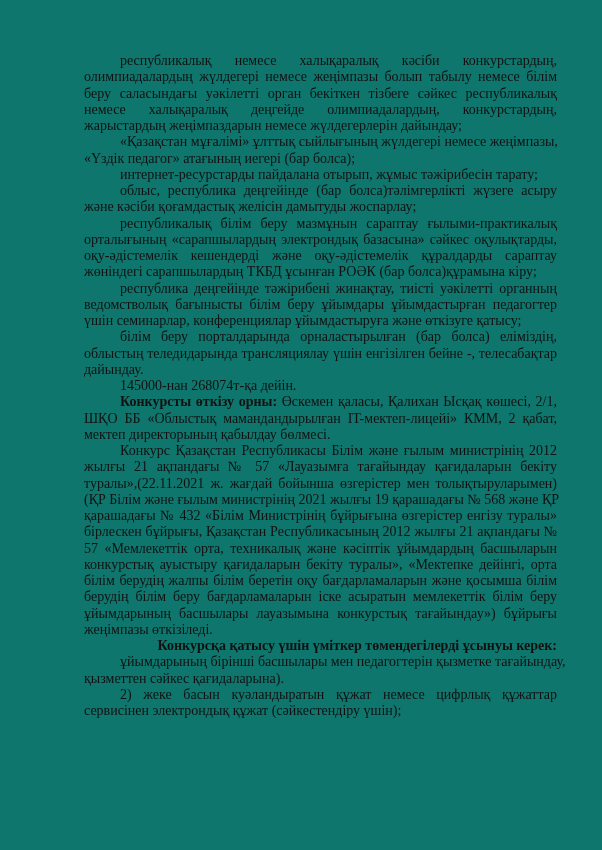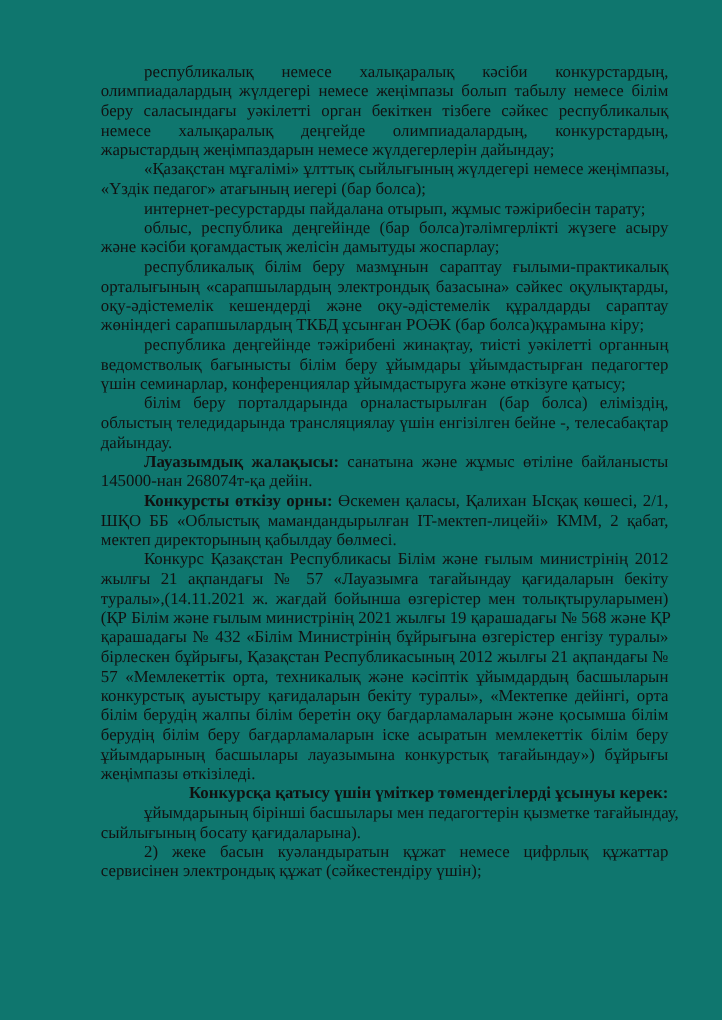--- a/index.html
+++ b/index.html
@@ -71,50 +71,49 @@
       <div class="line">ведомстволық бағынысты білім беру ұйымдары ұйымдастырған педагогтер</div>
       <div class="line">үшін семинарлар, конференциялар ұйымдастыруға және өткізуге қатысу;</div>
     </div>
     <div class="p">
       <div class="line">білім беру порталдарында орналастырылған (бар болса) еліміздің,</div>
       <div class="line">облыстың теледидарында трансляциялау үшін енгізілген бейне -, телесабақтар</div>
       <div class="line">дайындау.</div>
     </div>
 
     <div class="p">
-      <div class="line"><span class="bold">Лауазымдық жалақысы:</span><span> санатына және жұмыс өтіліне байланысты</span></div>
       <div class="line">145000-нан 268074т-қа дейін.</div>
     </div>
 
     <div class="p">
       <div class="line"><span class="bold">Конкурсты өткізу орны:</span><span> Өскемен қаласы, Қалихан Ысқақ көшесі, 2/1,</span></div>
       <div class="line">ШҚО ББ «Облыстық мамандандырылған IT-мектеп-лицейі» КММ, 2 қабат,</div>
       <div class="line">мектеп директорының қабылдау бөлмесі.</div>
     </div>
 
     <div class="p">
       <div class="line">Конкурс Қазақстан Республикасы Білім және ғылым министрінің 2012</div>
       <div class="line">жылғы 21 ақпандағы № 57 «Лауазымға тағайындау қағидаларын бекіту</div>
-      <div class="line">туралы»,(14.11.2021 ж. жағдай бойынша өзгерістер мен толықтыруларымен)</div>
+      <div class="line">туралы»,(22.11.2021 ж. жағдай бойынша өзгерістер мен толықтыруларымен)</div>
       <div class="line">(ҚР Білім және ғылым министрінің 2021 жылғы 19 қарашадағы № 568 және ҚР</div>
       <div class="line">қарашадағы № 432 «Білім Министрінің бұйрығына өзгерістер енгізу туралы»</div>
       <div class="line">бірлескен бұйрығы, Қазақстан Республикасының 2012 жылғы 21 ақпандағы №</div>
       <div class="line">57 «Мемлекеттік орта, техникалық және кәсіптік ұйымдардың басшыларын</div>
       <div class="line">конкурстық ауыстыру қағидаларын бекіту туралы», «Мектепке дейінгі, орта</div>
       <div class="line">білім берудің жалпы білім беретін оқу бағдарламаларын және қосымша білім</div>
       <div class="line">берудің білім беру бағдарламаларын іске асыратын мемлекеттік білім беру</div>
       <div class="line">ұйымдарының басшылары лауазымына конкурстық тағайындау») бұйрығы</div>
       <div class="line">жеңімпазы өткізіледі.</div>
     </div>
 
     <div class="heading">Конкурсқа қатысу үшін үміткер төмендегілерді ұсынуы керек:</div>
 
     <div class="p">
       <div class="line">ұйымдарының бірінші басшылары мен педагогтерін қызметке тағайындау,</div>
-      <div class="line">сыйлығының босату қағидаларына).</div>
+      <div class="line">қызметтен сәйкес қағидаларына).</div>
     </div>
     <div class="p">
       <div class="line">2) жеке басын куәландыратын құжат немесе цифрлық құжаттар</div>
       <div class="line">сервисінен электрондық құжат (сәйкестендіру үшін);</div>
     </div>
 
   </div>
 </div>
 
 </body></html>

